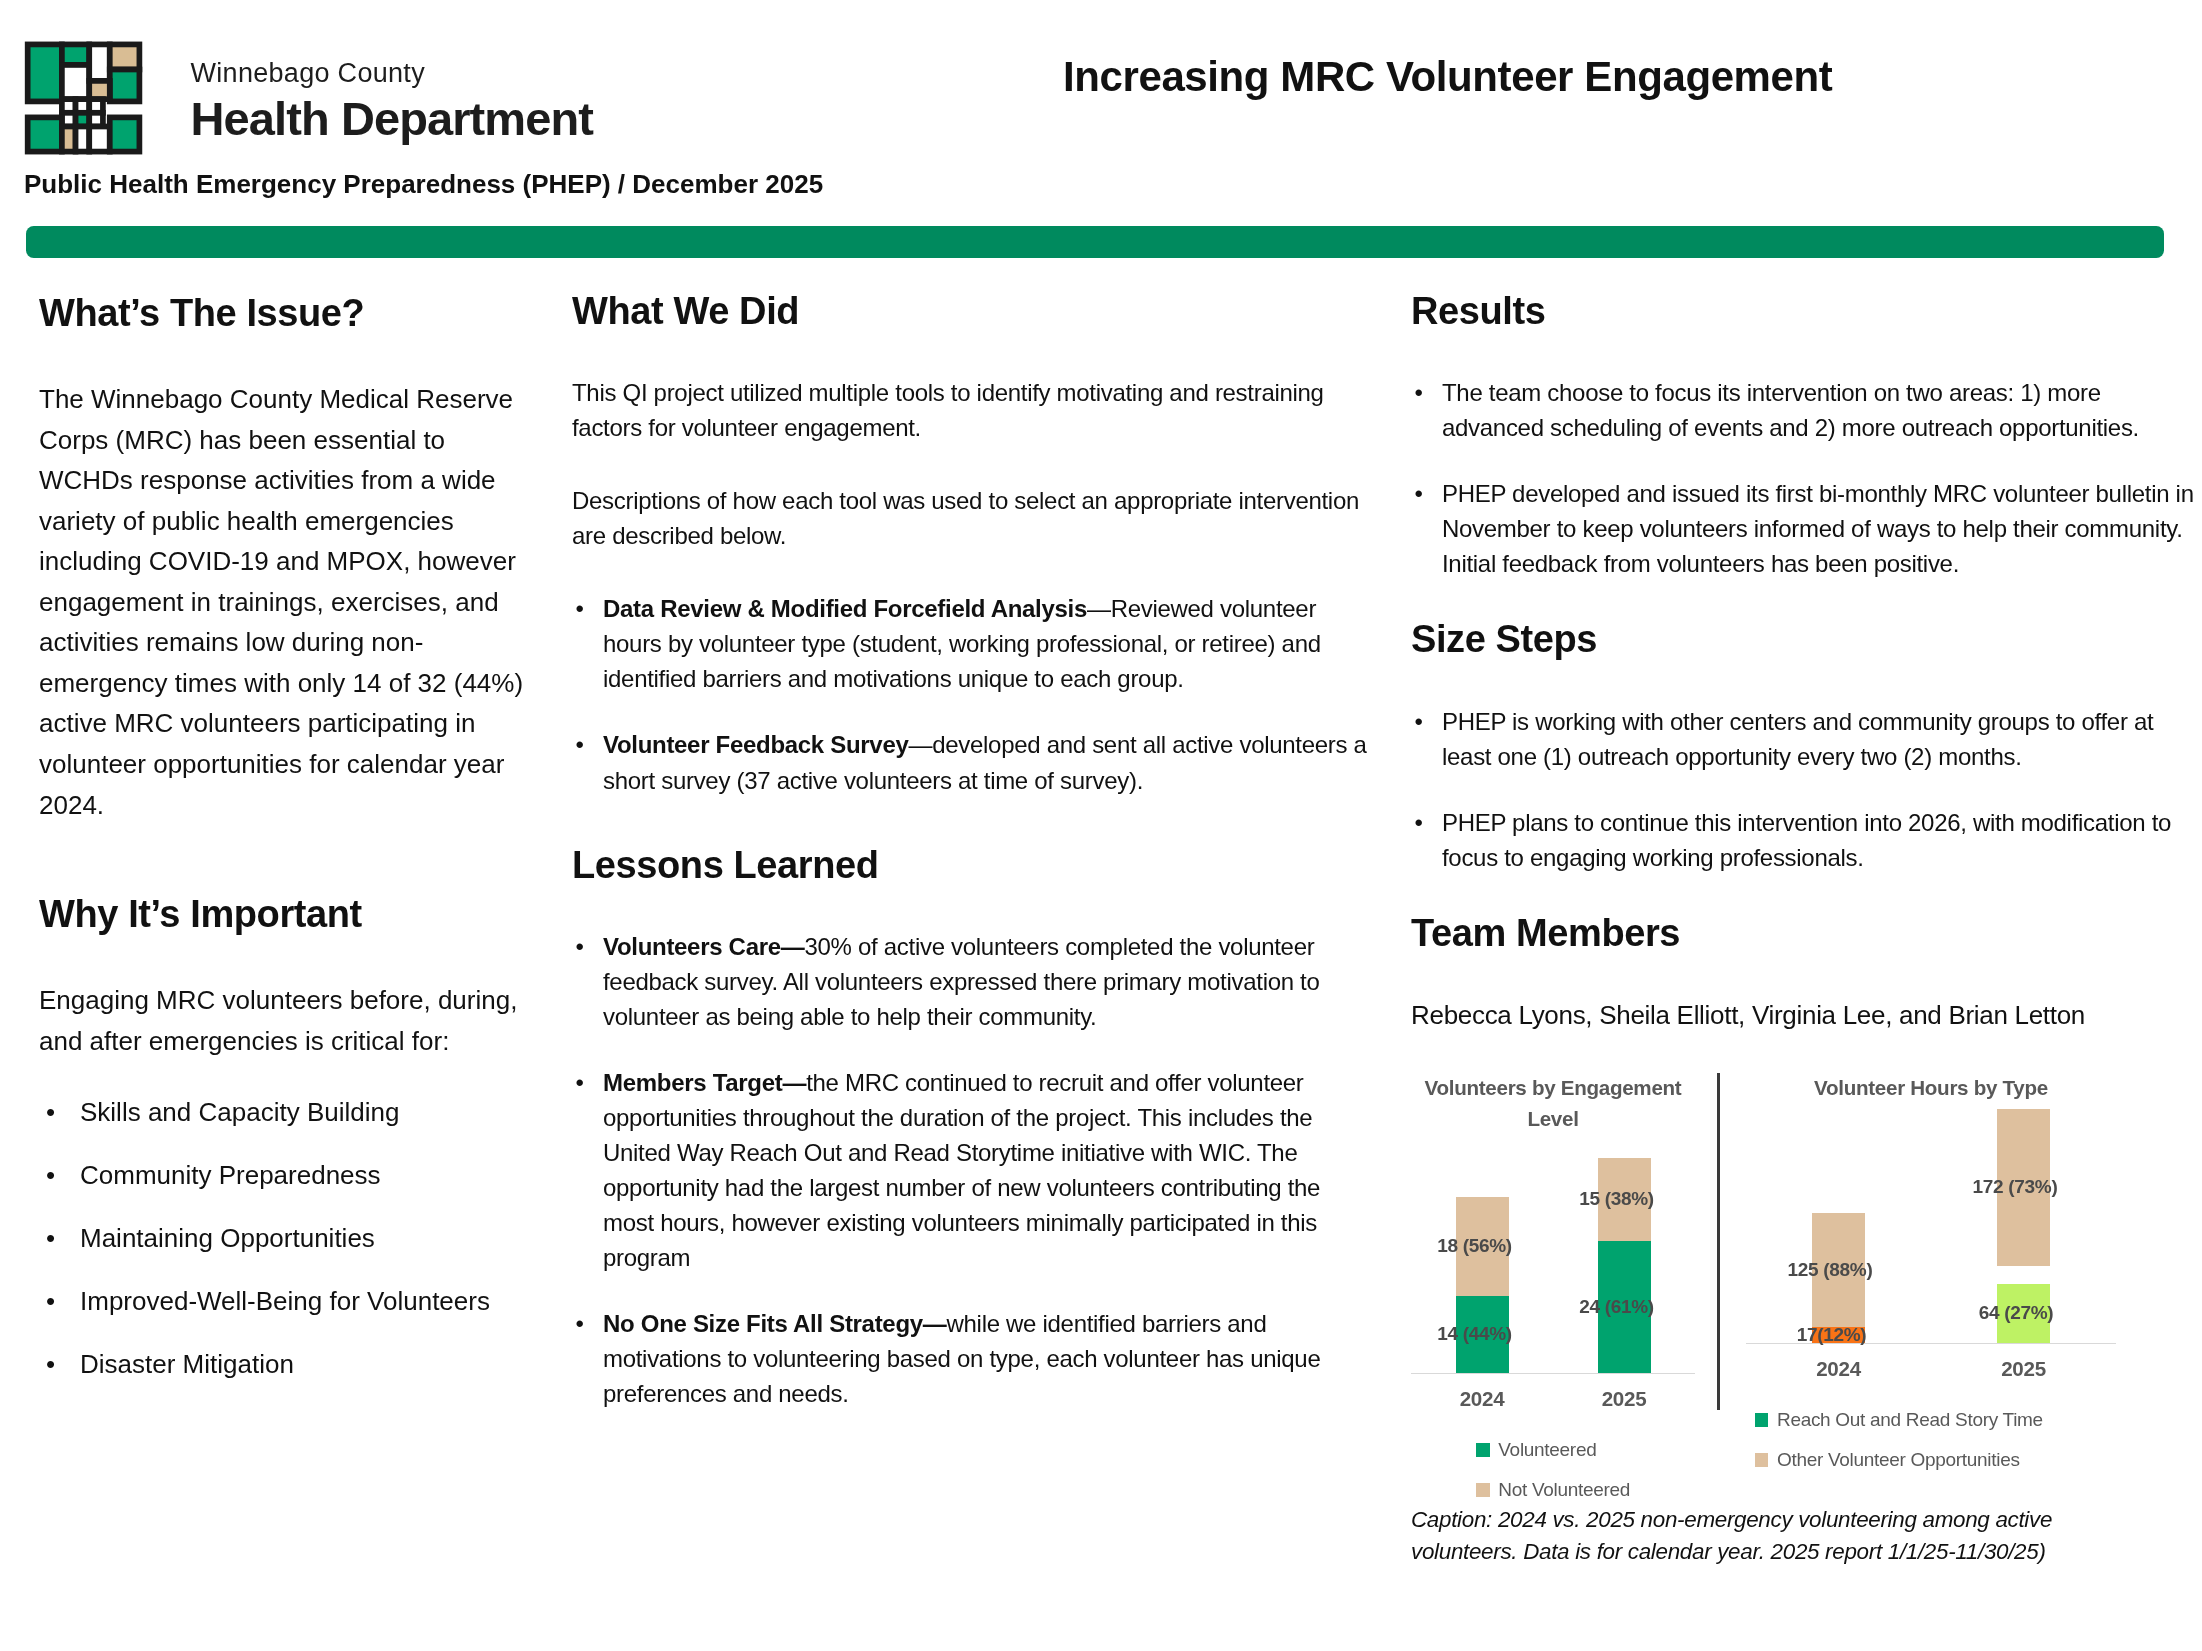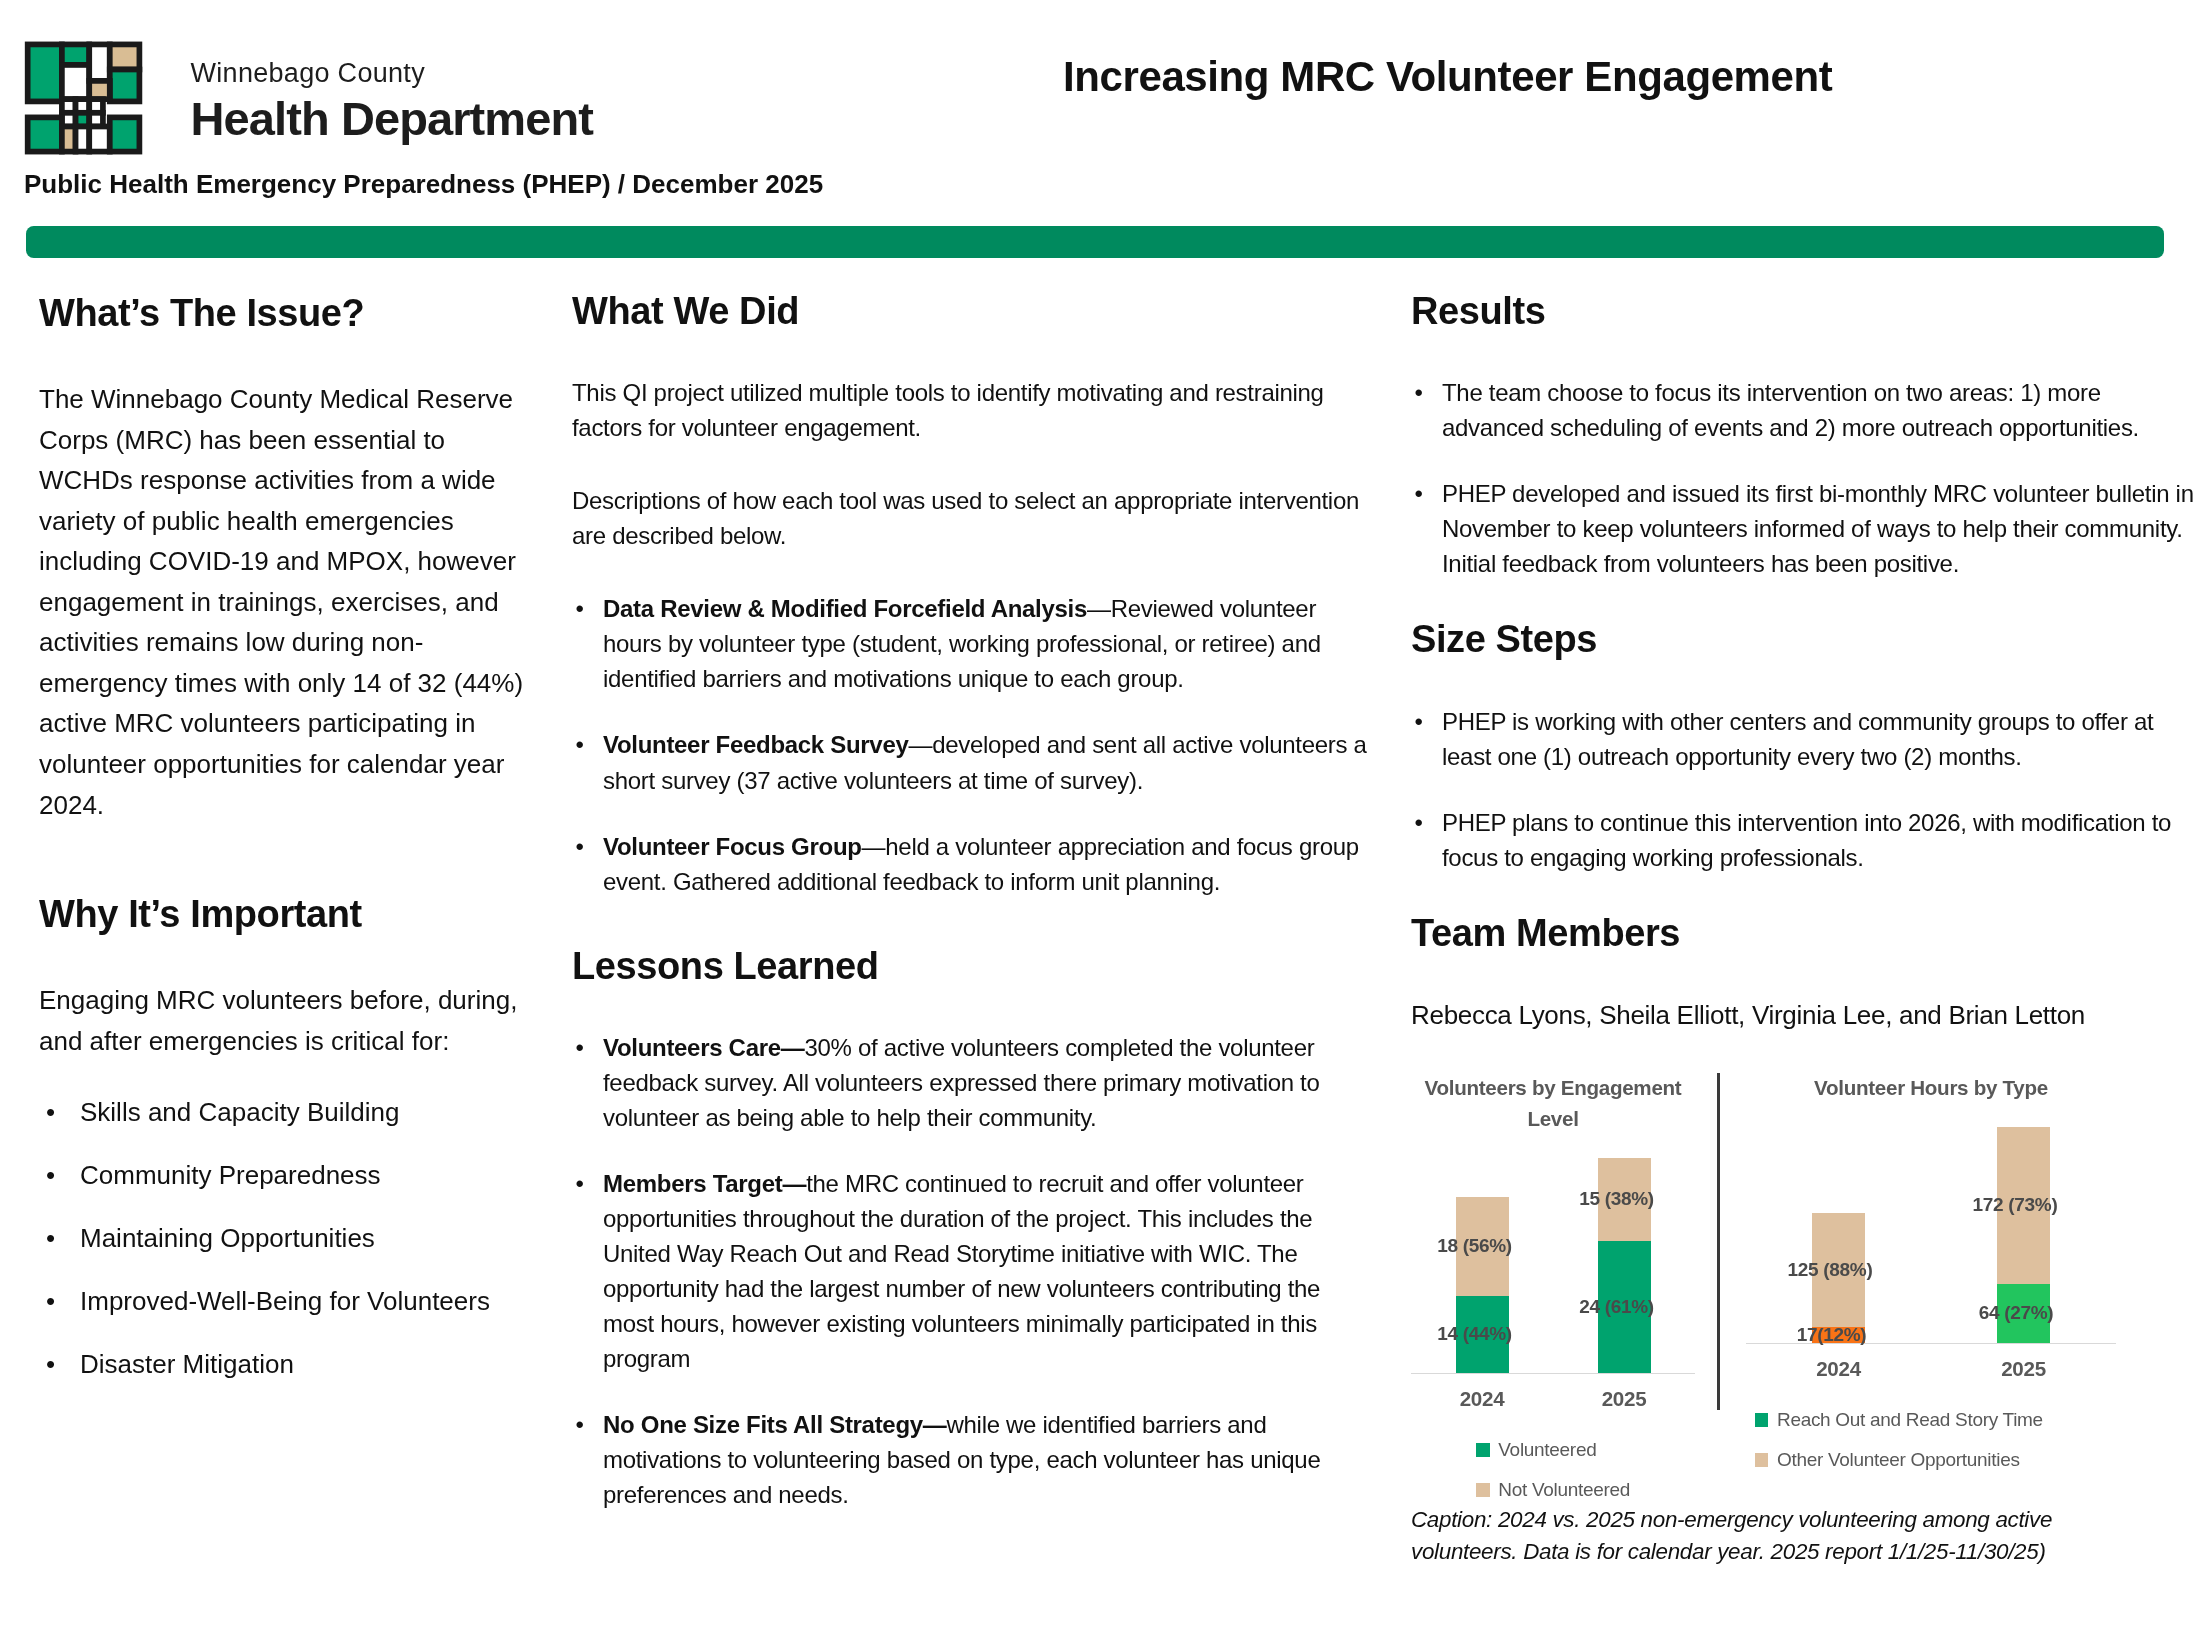--- a/index.html
+++ b/index.html
@@ -107,21 +107,20 @@
     </ul>
   </section>
 
   <section class="col cond">
     <h2>What We Did</h2>
     <p>This QI project utilized multiple tools to identify motivating and restraining factors for volunteer engagement.</p>
     <p>Descriptions of how each tool was used to select an appropriate intervention are described below.</p>
     <ul class="bullets">
       <li><span class="b">Data Review &amp; Modified Forcefield Analysis</span><span>—Reviewed volunteer hours by volunteer type (student, working professional, or retiree) and identified barriers and motivations unique to each group.</span></li>
       <li><span class="b">Volunteer Feedback Survey</span><span>—developed and sent all active volunteers a short survey (37 active volunteers at time of survey).</span></li>
-      <li><span class="b">Volunteer Focus Group</span><span>—held a volunteer appreciation and focus group event. Gathered additional feedback to inform unit planning.</span></li>
     </ul>
     <h2 class="mt-md">Lessons Learned</h2>
     <ul class="bullets">
       <li><span class="b">Volunteers Care—</span><span>30% of active volunteers completed the volunteer feedback survey. All volunteers expressed there primary motivation to volunteer as being able to help their community.</span></li>
       <li><span class="b">Members Target—</span><span>the MRC continued to recruit and offer volunteer opportunities throughout the duration of the project. This includes the United Way Reach Out and Read Storytime initiative with WIC. The opportunity had the largest number of new volunteers contributing the most hours, however existing volunteers minimally participated in this program</span></li>
       <li><span class="b">No One Size Fits All Strategy—</span><span>while we identified barriers and motivations to volunteering based on type, each volunteer has unique preferences and needs.</span></li>
     </ul>
   </section>
 
   <section class="col cond">
@@ -183,21 +182,21 @@
                 <div class="seg-label">125 (88%)</div>
               </div>
               <div class="seg" style="height: 15.5px; background: #f97316;">
                 <div class="seg-label">17(12%)</div>
               </div>
             </div>
             <div class="stack">
               <div class="seg" style="height: 157px; background: rgb(222, 192, 158);">
                 <div class="seg-label">172 (73%)</div>
               </div>
-              <div class="seg" style="height: 59px; background: #22c55e;">
+              <div class="seg" style="height: 59px; background: #bef264; margin-top: 18px;">
                 <div class="seg-label">64 (27%)</div>
               </div>
             </div>
           </div>
         <div class="axis-row">
             <div class="x-label">2024</div>
             <div class="x-label">2025</div>
           </div>
         <div class="legend left">
             <div class="legend-row">

